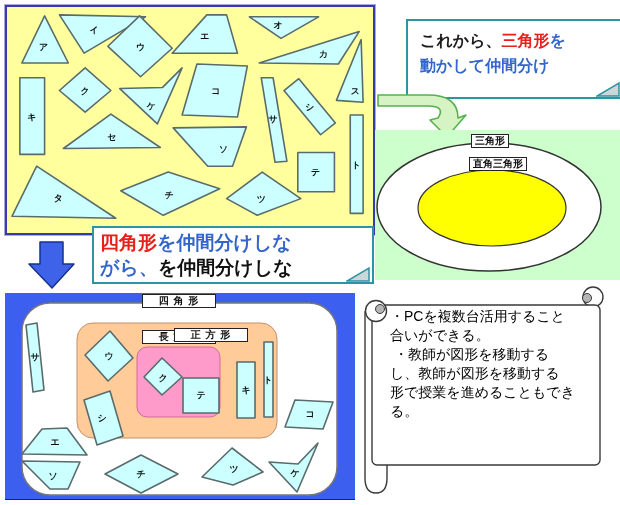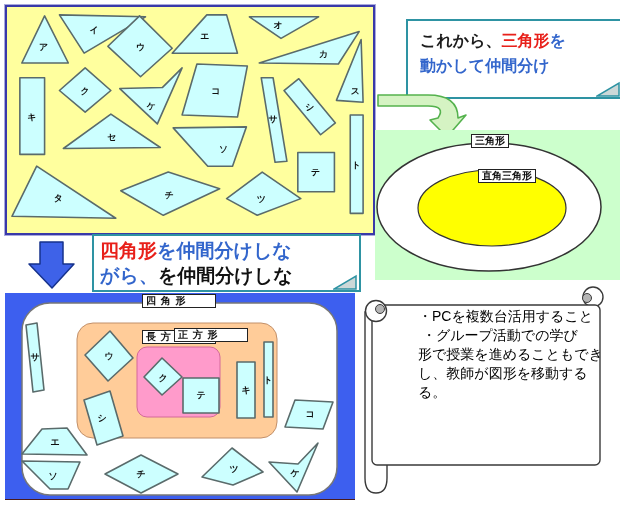--- a/index.html
+++ b/index.html
@@ -11,44 +11,44 @@
   #pool-panel{left:5px;top:5px;width:366px;height:226px;background:var(--pool_bg);
     border:2px solid var(--pool_border);box-shadow:0 0 0 1px #a9a9de;}
   .piece{fill:var(--shape_fill);stroke:var(--shape_stroke);stroke-width:1.6;stroke-linejoin:round;}
   .piece-label{font:bold 9px "Liberation Sans",sans-serif;fill:#101010;
     text-anchor:middle;dominant-baseline:central;}
 
   
   .callout{background:#ffffff;border:2px solid var(--callout_border);}
   #bubble-top{left:406px;top:19px;width:202px;height:69px;padding:7px 0 0 12px;
     font-size:16px;font-weight:bold;line-height:25px;color:#1c1c1c;}
-  #caption-box{left:92px;top:234px;width:256px;height:52px;padding:2px 3px 0 6px;
+  #caption-box{left:92px;top:226px;width:256px;height:52px;padding:2px 16px 0 6px;
     font-size:19px;font-weight:bold;line-height:25px;color:#111;}
   .t-red{color:var(--accent_red);}
   .t-blue{color:var(--accent_blue);}
   .fold{position:absolute;right:0;bottom:0;width:26px;height:16px;}
 
   
   #green-arrow{left:374px;top:90px;width:100px;height:50px;}
   #blue-arrow{left:27px;top:240px;width:50px;height:50px;}
 
   
   #venn-panel{left:375px;top:130px;width:245px;height:150px;background:var(--venn_bg);}
   .tag{position:absolute;background:#fff;border:1px solid #222;font-size:10px;font-weight:bold;
     color:#111;line-height:12px;padding:0 3px;white-space:nowrap;}
 
   
   #sorted-panel{left:5px;top:293px;width:350px;height:206px;background:var(--sorted_bg);
     border-bottom:1px solid #4a1a1a;}
-  .grp{left:137px;width:66px;text-align:left;letter-spacing:1px;}
+  .grp{left:137px;width:66px;text-align:center;letter-spacing:1px;}
 
   
   #note-scroll{left:356px;top:286px;width:262px;height:214px;}
   #note-text{left:34px;top:21px;width:212px;font-size:14px;line-height:19px;color:#000;}
-  .note-line{white-space:pre;margin-left:28px;}
+  .note-line{white-space:pre;}
 </style>
 </head>
 <body>
 
 <div class="abs" id="pool-panel">
   <svg id="pool-svg" width="100%" height="100%" viewBox="0 0 370 230" preserveAspectRatio="none">
       <polygon points="38,9 15,57 62,57" class="piece"></polygon>
       <text x="37" y="41" class="piece-label">ア</text>
       <polygon points="53,8 140,10 78,47" class="piece"></polygon>
       <text x="88" y="23" class="piece-label">イ</text>
@@ -103,21 +103,21 @@
 <svg class="abs" id="green-arrow" viewBox="0 0 100 50">
   <path d="M4,5 H54 Q84,5 84,28 L92,25 L73,47 L56,30 L64,28 Q72,16 54,16 H4 Z" fill="var(--arrow_green_fill)" stroke="var(--arrow_green_stroke)" stroke-width="1.6" stroke-linejoin="round"></path>
 </svg>
 
 <div class="abs" id="venn-panel">
   <svg width="100%" height="100%" viewBox="0 0 245 150" preserveAspectRatio="none">
     <ellipse cx="114" cy="77" rx="112" ry="64" fill="#ffffff" stroke="#333" stroke-width="1.5"></ellipse>
     <ellipse cx="117" cy="78" rx="74" ry="38" fill="var(--venn_inner_fill)" stroke="#333" stroke-width="1.2"></ellipse>
   </svg>
   <div class="tag" style="left:96px;top:4px;">三角形</div>
-  <div class="tag" style="left:103px;top:27px;margin-top:12px;">直角三角形</div>
+  <div class="tag" style="left:94px;top:27px;">直角三角形</div>
 </div>
 
 <svg class="abs" id="blue-arrow" viewBox="0 0 50 50">
   <polygon points="13,2 36,2 36,24 47,24 25,48 2,24 13,24" fill="var(--arrow_blue)" stroke="#16328c" stroke-width="1.5" stroke-linejoin="round"></polygon>
 </svg>
 
 <div class="abs callout" id="caption-box">
   <div><span class="t-red">四角形</span><span class="t-blue">を仲間分けしな</span></div>
   <div><span class="t-blue">がら、</span><span>を仲間分けしな</span></div>
   <svg class="fold" viewBox="0 0 26 16">
@@ -167,18 +167,19 @@
   <svg width="100%" height="100%" viewBox="0 0 262 214">
     <path d="M9,26 V192 Q9,207 20,207 Q31,207 31,192 V26 Z" fill="#ffffff" stroke="#3a3a3a" stroke-width="1.4"></path>
     <circle cx="237" cy="11" r="10" fill="#ffffff" stroke="#3a3a3a" stroke-width="1.4"></circle>
     <circle cx="231" cy="12" r="4.5" fill="#b5b5b5" stroke="#3a3a3a" stroke-width="1"></circle>
     <rect x="16" y="19" width="228" height="160" rx="5" fill="#ffffff" stroke="#3a3a3a" stroke-width="1.4"></rect>
     <circle cx="20" cy="25" r="10.5" fill="#ffffff" stroke="#3a3a3a" stroke-width="1.4"></circle>
     <circle cx="24" cy="23" r="4.5" fill="#b5b5b5" stroke="#3a3a3a" stroke-width="1"></circle>
   </svg>
   <div class="abs" id="note-text">
       <div class="note-line">・PCを複数台活用すること</div>
-      <div class="note-line"> ・グループ活動での学び</div>
+      <div class="note-line">合いができる。</div>
+      <div class="note-line"> ・教師が図形を移動する</div>
+      <div class="note-line">し、教師が図形を移動する</div>
       <div class="note-line">形で授業を進めることもでき</div>
-      <div class="note-line">し、教師が図形を移動する</div>
       <div class="note-line">る。</div>
     </div>
 </div>
 
 </body></html>

